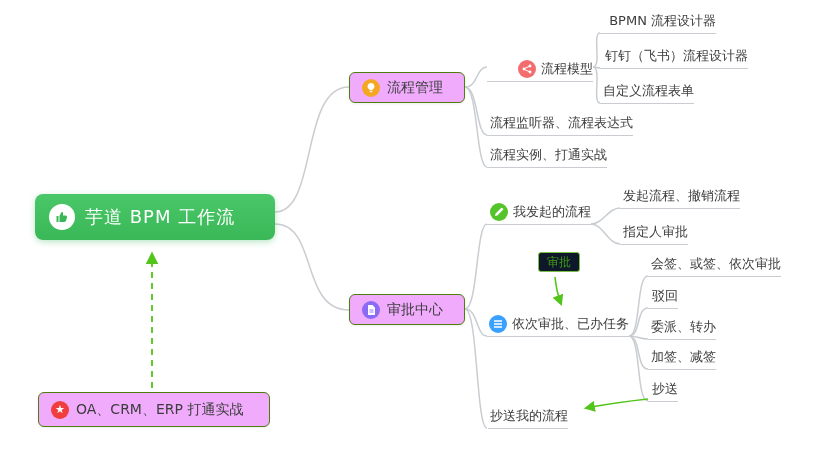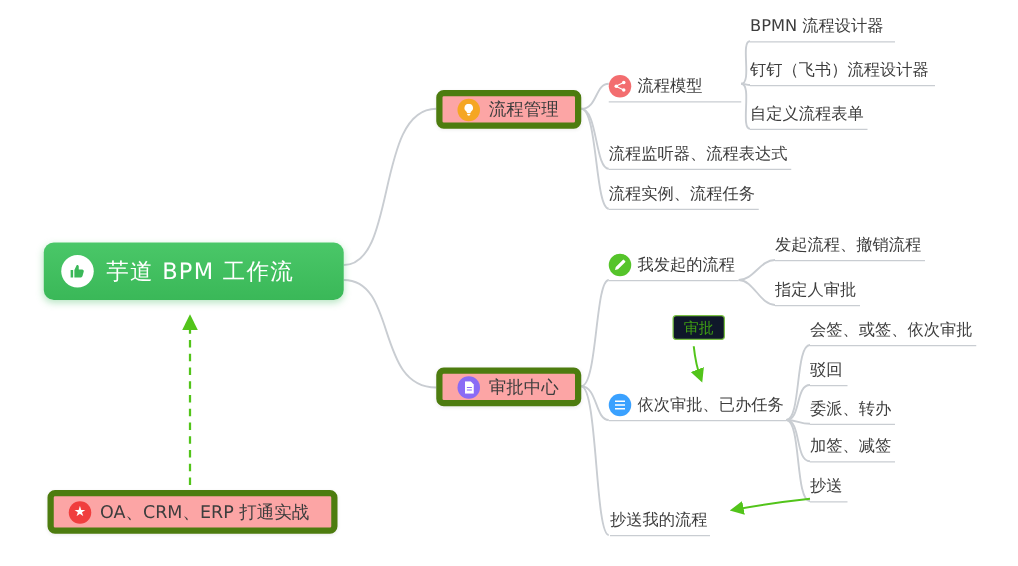--- a/index.html
+++ b/index.html
@@ -15,32 +15,32 @@
     background:linear-gradient(180deg,#4ac768,#3ab858);border-radius:8px;
     display:flex;align-items:center;gap:10px;padding:0 14px;
     color:#fff;font-size:18px;font-weight:normal;letter-spacing:1px;
     box-shadow:0 2px 6px rgba(58,184,88,.35);
   }
   .root-icon{width:26px;height:26px;border-radius:50%;background:#fff;
     display:flex;align-items:center;justify-content:center;flex:0 0 auto;}
 
   
   .box{
-    position:absolute;box-sizing:border-box;height:31px;background:#fca5a5;
-    border:5px solid #4d7c0f;border-radius:6px;box-shadow:0 1px 3px rgba(0,0,0,.07);
+    position:absolute;box-sizing:border-box;height:31px;background:#f0abfc;
+    border:1px solid #4d7c0f;border-radius:6px;box-shadow:0 1px 3px rgba(0,0,0,.07);
     display:flex;align-items:center;gap:7px;padding:0 12px;
     font-size:14px;color:#3d3d3d;white-space:nowrap;
   }
 
   
   .leaf{
     position:absolute;height:18px;box-sizing:content-box;padding-bottom:3px;
     border-bottom:1.5px solid #c9cdd2;
     display:flex;align-items:center;gap:5px;
-    font-size:13px;color:#3d3d3d;white-space:nowrap;
+    font-size:13px;color:#3d3d3d;white-space:nowrap;justify-content:flex-end;
   }
 
   .dot{width:18px;height:18px;border-radius:50%;display:flex;align-items:center;
     justify-content:center;flex:0 0 auto;color:#fff;font-size:11px;line-height:1;}
   .dot.orange{background:#f5a623;}
   .dot.redpink{background:#f36d6f;}
   .dot.green{background:#55c42a;}
   .dot.blue{background:#3aa1ff;}
   .dot.purple{background:#8a6bf5;}
   .dot.red{background:#f03e3e;}
@@ -142,21 +142,21 @@
     <span>钉钉（飞书）流程设计器</span>
   </div>
   <div class="leaf" style="left:600px;top:82px;width:94px">
     <span>自定义流程表单</span>
   </div>
 
   <div class="leaf" style="left:487px;top:114px;width:146px">
     <span>流程监听器、流程表达式</span>
   </div>
   <div class="leaf" style="left:487px;top:146px;width:120px">
-    <span>流程实例、流程任务</span>
+    <span>流程实例、打通实战</span>
   </div>
 
   <div class="leaf" style="left:487px;top:203px;width:104px">
     <span class="dot green">
       <svg width="10" height="10" viewBox="0 0 10 10">
         <path d="M1 9l.6-2.4L7.2.9a.7.7 0 0 1 1 0l.9.9a.7.7 0 0 1 0 1L3.4 8.4z" fill="#fff"></path>
       </svg>
     </span>
     <span>我发起的流程</span>
   </div>

